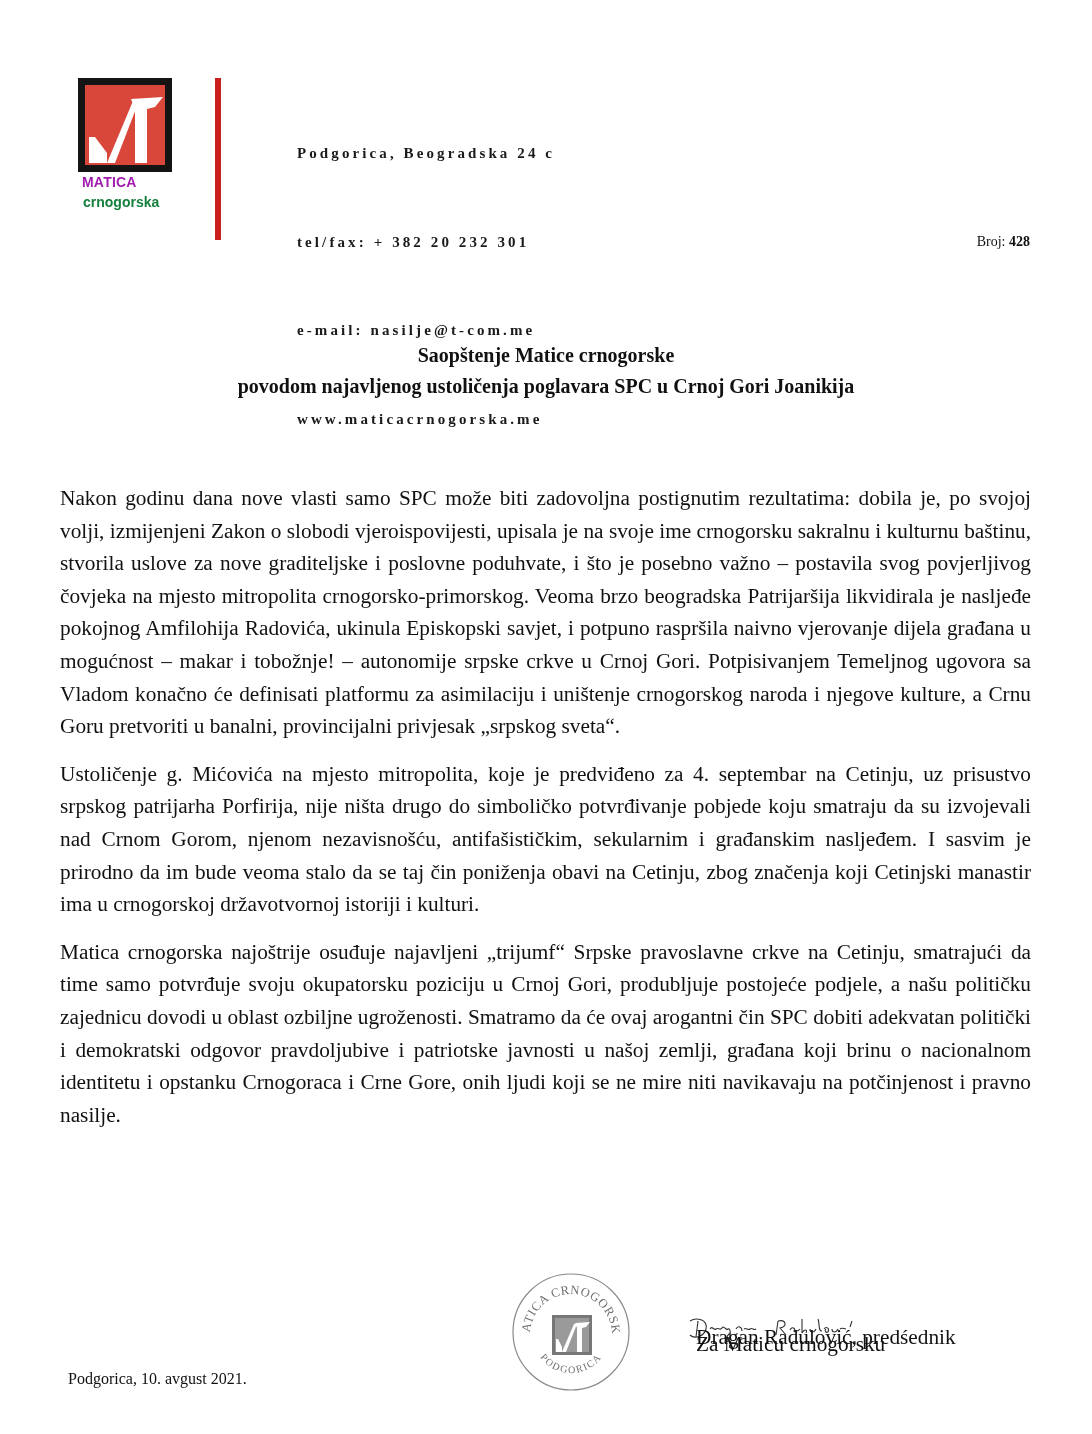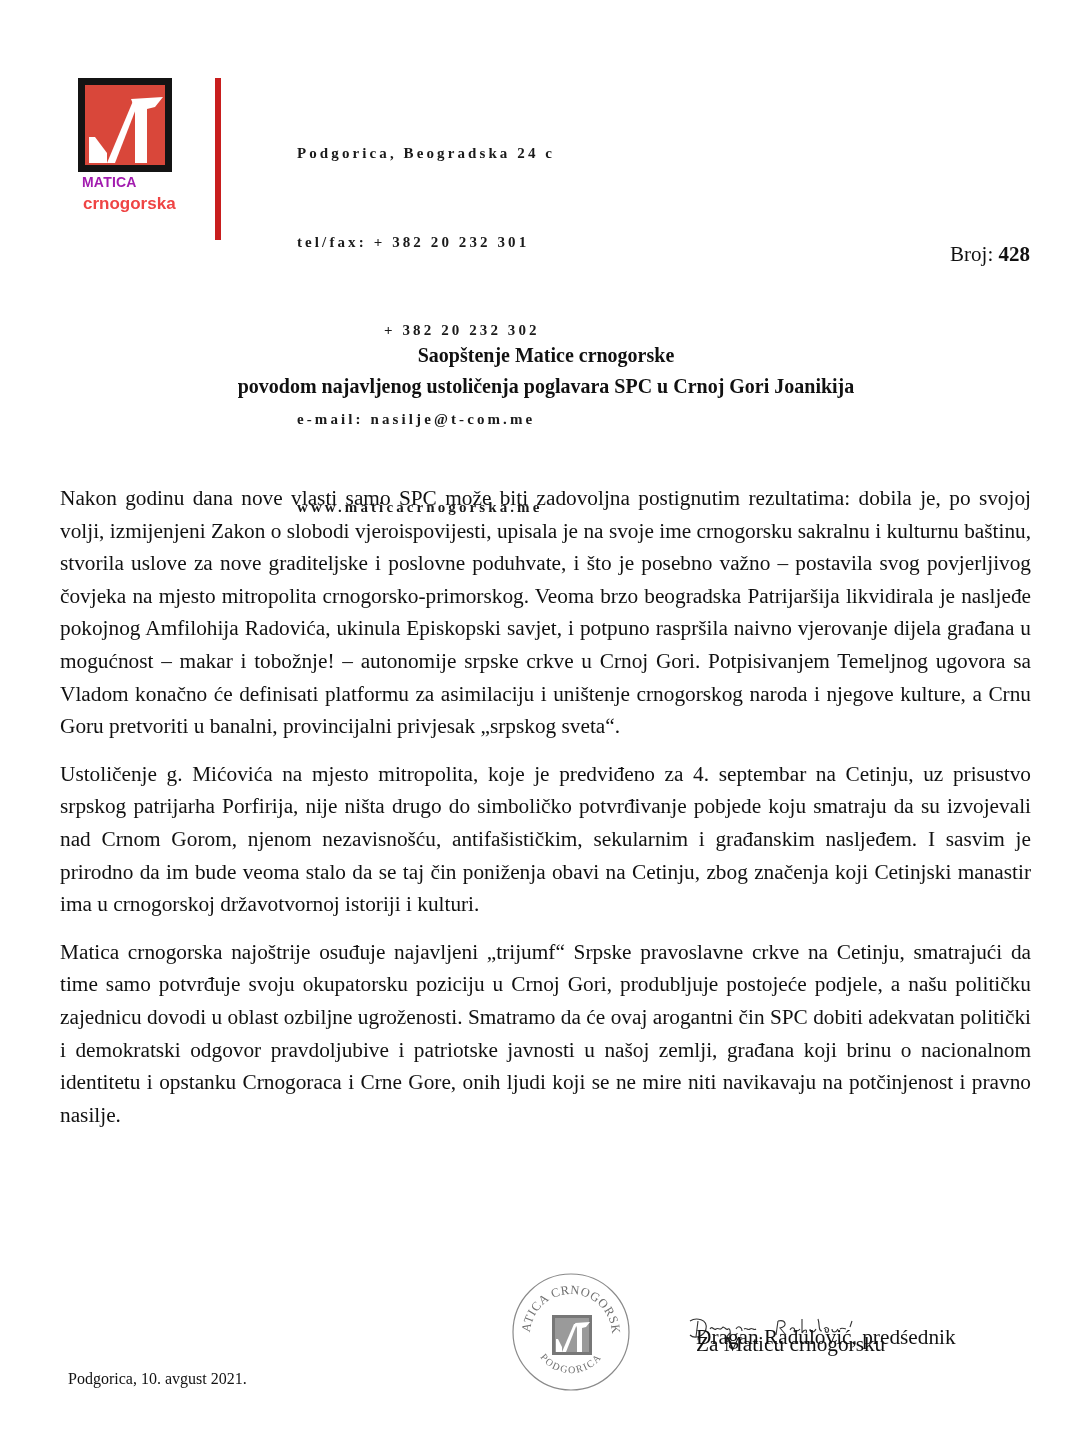--- a/index.html
+++ b/index.html
@@ -44,22 +44,22 @@
       letter-spacing: 0.2px;
       color: #a21caf;
       line-height: 1;
     }
     .logo-text-2 {
       position: absolute;
       left: 83px;
       top: 195px;
       font-family: "Liberation Sans", "DejaVu Sans", sans-serif;
       font-weight: bold;
-      font-size: 17px;
-      color: #ef4444;
+      font-size: 14px;
+      color: #15803d;
       line-height: 1;
     }
     .red-rule {
       position: absolute;
       left: 215px;
       top: 78px;
       width: 6px;
       height: 162px;
       background: #c81e1e;
     }
@@ -75,22 +75,22 @@
       color: #1a1a1a;
       white-space: pre;
       margin-left: 22px;
     }
     .contact .indent { padding-left: 87px; }
 
     
     .broj {
       position: absolute;
       right: 62px;
-      top: 242px;
-      font-size: 21px;
+      top: 234px;
+      font-size: 14px;
     }
     .broj b { font-weight: bold; }
 
     
     .title {
       position: absolute;
       left: 0;
       width: 1092px;
       top: 340px;
       text-align: center;
@@ -160,21 +160,20 @@
   </div>
 </div>
 <div class="logo-text-1">MATICA</div>
 <div class="logo-text-2">crnogorska</div>
 
 <div class="red-rule"></div>
 
 <div class="contact">
   <div>Podgorica, Beogradska 24 c</div>
   <div><span>tel/fax:</span> <span>+ 382 20 232 301</span></div>
-  <div class="indent"><span>+ 382 20 232 302</span></div>
   <div><span>e-mail:</span> <span>nasilje@t-com.me</span></div>
   <div>www.maticacrnogorska.me</div>
 </div>
 
 <div class="broj">
   <span>Broj:</span>
   <b>428</b>
 </div>
 
 <div class="title">

